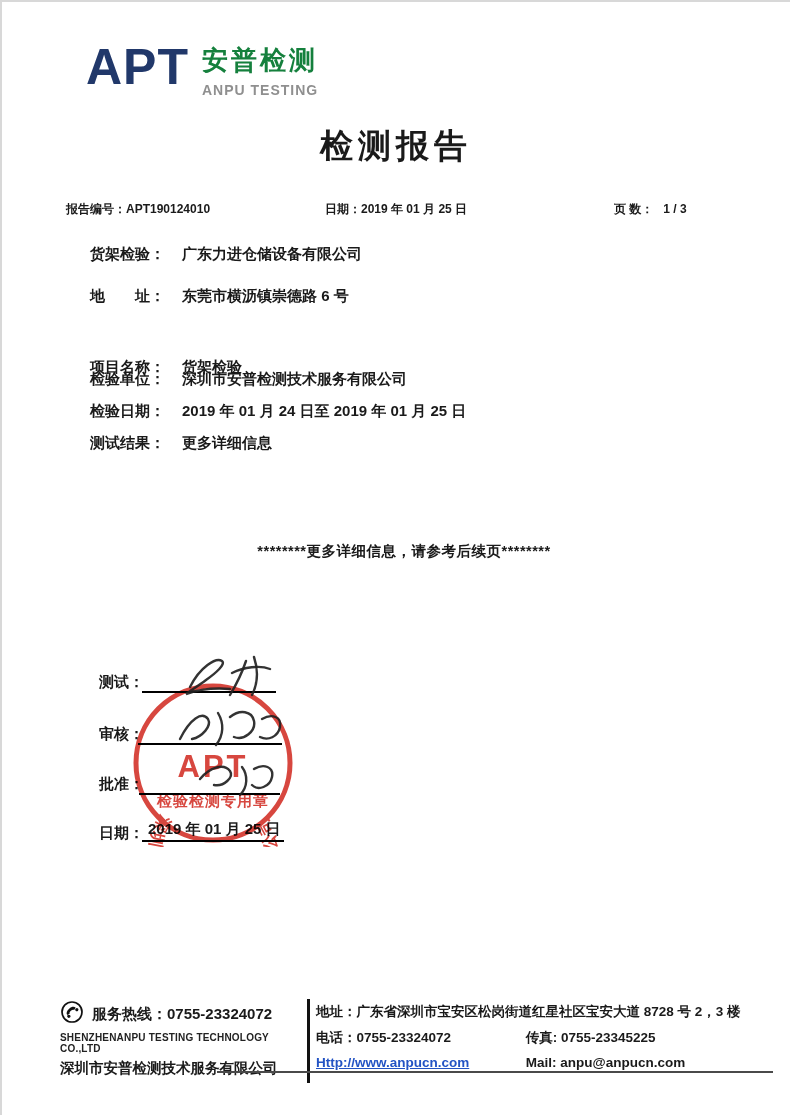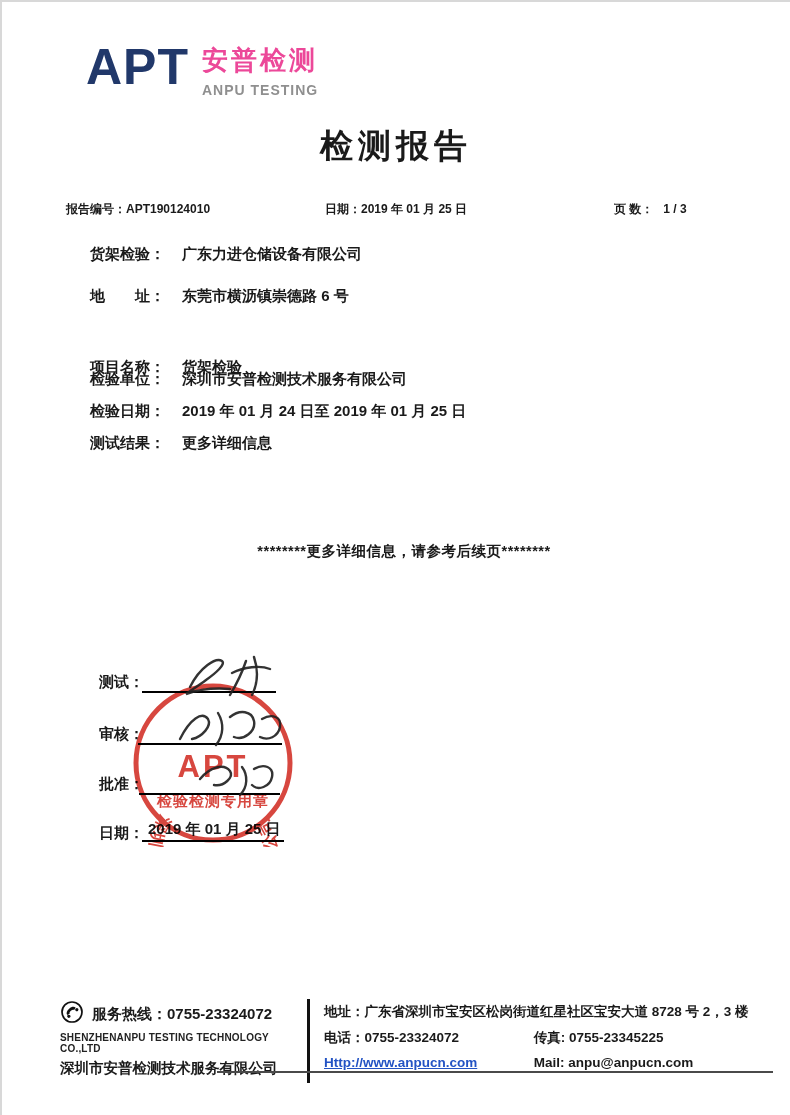--- a/index.html
+++ b/index.html
@@ -7,21 +7,21 @@
   body { font-family:"Liberation Sans","DejaVu Sans",sans-serif; }
   .page {
     position:relative; width:790px; height:1115px; background:#fff;
     color:#1a1a1a; overflow:hidden;
     border-top:2px solid #d8d8d8; border-left:2px solid #d8d8d8;
   }
   
   .logo { position:absolute; left:84px; top:36px; display:flex; align-items:flex-start; }
   .logo-apt { font-size:50px; line-height:58px; font-weight:800; color:#21386a; letter-spacing:1px; }
   .logo-text { margin-left:13px; padding-top:5px; }
-  .logo-cn { font-size:26px; color:#ec4899; letter-spacing:3px; font-weight:600; }
+  .logo-cn { font-size:26px; color:#15803d; letter-spacing:3px; font-weight:600; }
   .logo-en { font-size:14px; color:#8f8f8f; font-weight:700; letter-spacing:1px; margin-top:4px; }
   
   .title { position:absolute; top:122px; left:0; width:100%; text-align:center;
            font-size:33px; font-weight:700; letter-spacing:5px; }
   
   .meta-item { position:absolute; top:199px; font-size:12px; font-weight:700; white-space:nowrap; }
   .meta-report { left:64px; } .meta-date { left:323px; } .meta-pages { left:612px; }
   .meta-pages .val { margin-left:10px; }
   
   .info-row { position:absolute; left:88px; font-size:15px; font-weight:700; white-space:nowrap; width:600px; }
@@ -44,21 +44,21 @@
   .stamp text { font-family:"Liberation Sans","DejaVu Sans",sans-serif; }
   .signatures { position:absolute; left:128px; top:645px; width:220px; height:175px; z-index:4; }
   .signatures path { stroke:#222; stroke-width:2.4; fill:none; stroke-linecap:round; opacity:.92; }
   
   .footer { position:absolute; left:0; top:993px; width:790px; height:120px; }
   .f-left { position:absolute; left:58px; top:5px; width:248px; }
   .hotline { display:flex; align-items:flex-end; gap:8px; font-size:15px; font-weight:700; white-space:nowrap; }
   .company-en { font-size:10px; font-weight:700; margin-top:8px; letter-spacing:.2px; color:#222; }
   .company-cn { font-size:14.5px; font-weight:700; margin-top:5px; }
   .f-divider { position:absolute; left:305px; top:4px; width:3px; height:84px; background:#111; }
-  .f-right { position:absolute; left:322px; top:8px; font-size:13.5px; font-weight:700; white-space:nowrap; }
+  .f-right { position:absolute; left:314px; top:8px; font-size:13.5px; font-weight:700; white-space:nowrap; }
   .f-row { margin-top:0; } .f-row + .f-row { margin-top:8px; }
   .f-cell { display:inline-block; width:206px; }
   .f-link { color:#2353c4; text-decoration:underline; font-weight:700; }
   .f-rule { position:absolute; left:215px; top:76px; width:556px; height:2px; background:#4a4a4a; }
 </style>
 </head>
 <body>
 
 <div class="page">
 

